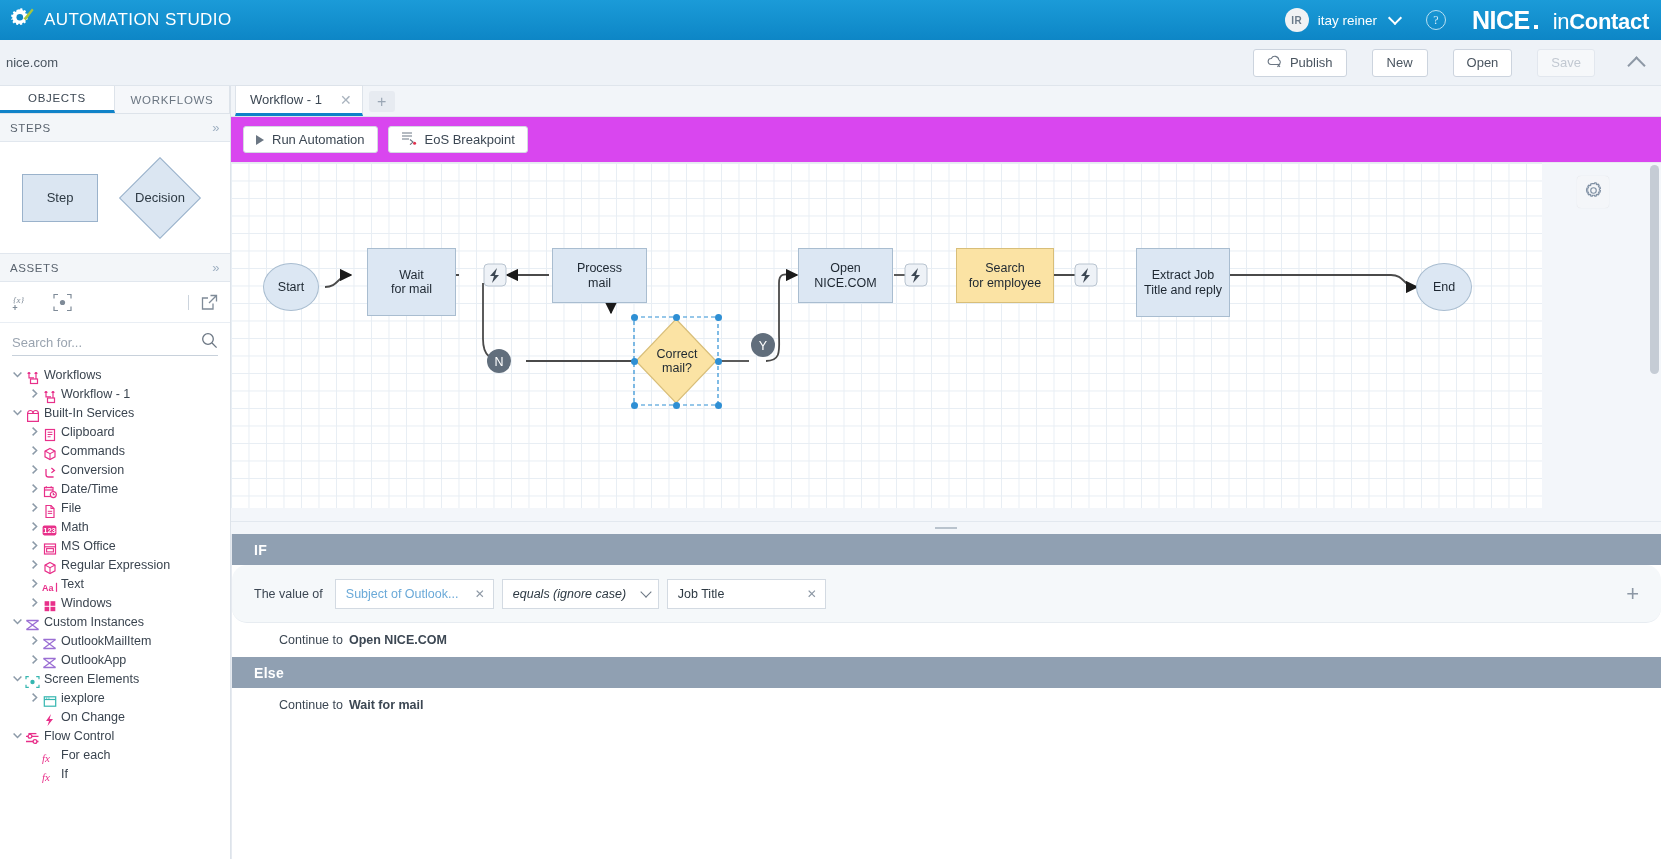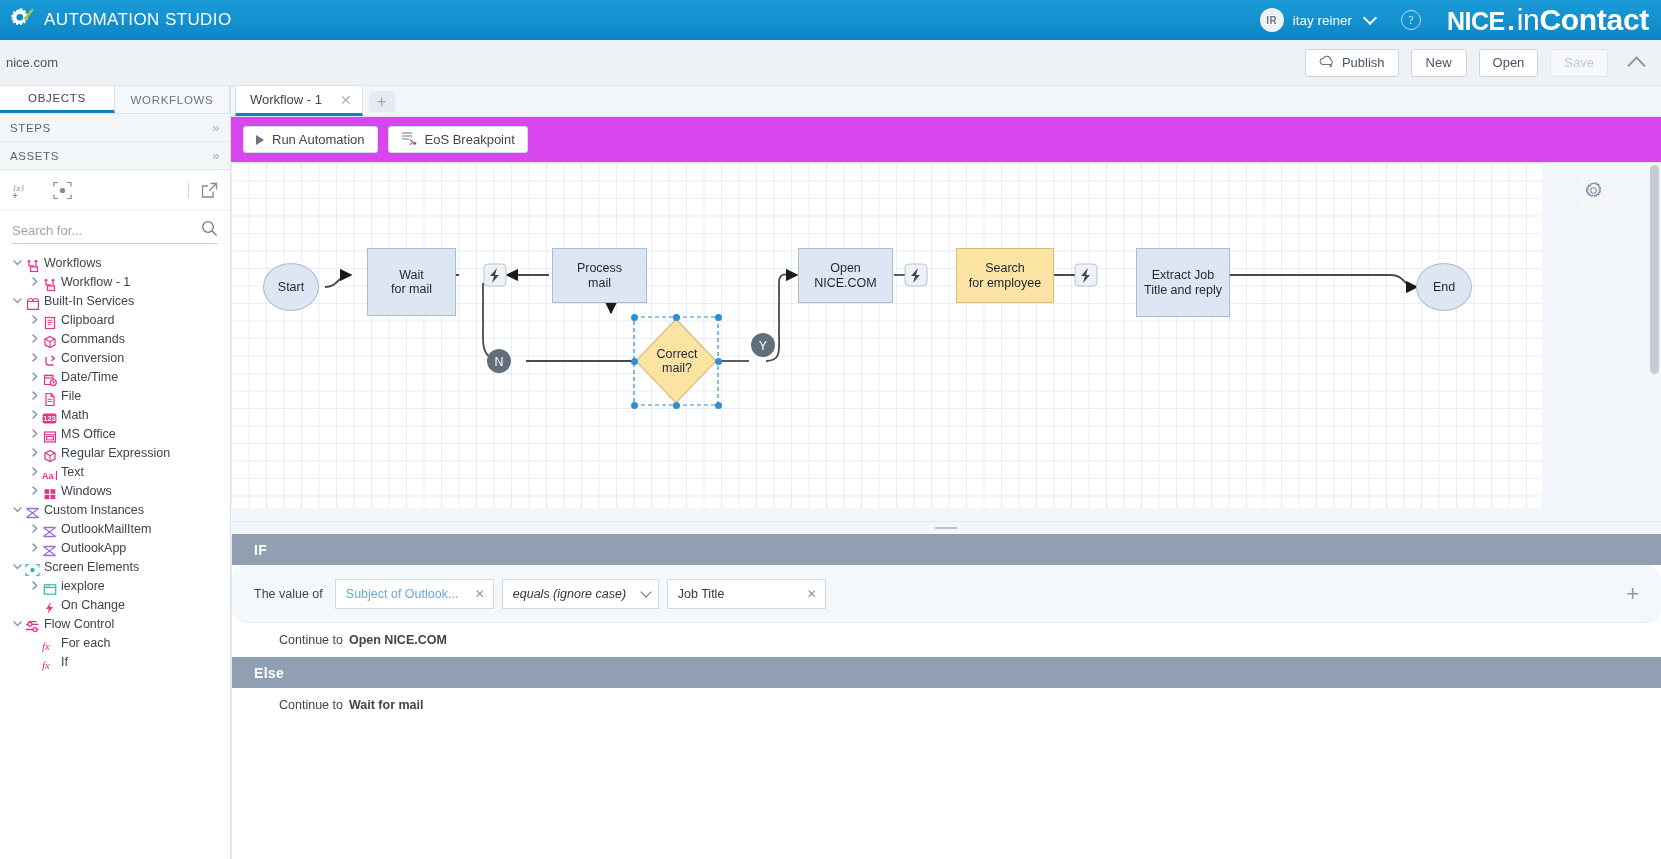--- a/index.html
+++ b/index.html
@@ -36,30 +36,30 @@
     transform: rotate(45deg); margin-left: 13px; margin-bottom: 4px;
   }
   #help-icon {
     width: 20px; height: 20px; border-radius: 50%; border: 1.6px solid #b9e0f2;
     color: #d8eefa; font-size: 12px; display: flex; align-items: center;
     justify-content: center; margin-left: 26px; font-family: "Liberation Serif", serif;
   }
   #nice-logo { margin-left: 26px; display: flex; align-items: baseline; color: #fff; }
   #nice-logo .nice { font-size: 25px; font-weight: 700; letter-spacing: -0.5px; }
   #nice-logo .dot { width: 4px; height: 4px; background: #fff; margin: 0 4px 4px 4px; display:inline-block; }
-  #nice-logo .incontact { font-size: 30px; letter-spacing: -0.3px; }
+  #nice-logo .incontact { font-size: 22px; letter-spacing: -0.3px; margin-left: 11px; }
   #nice-logo .incontact b { font-weight: 700; }
 
   
   #sub-header {
     height: 46px; background: #eef2f7; border-bottom: 1px solid #dfe5ec;
     display: flex; align-items: center; padding: 0 12px 0 0;
   }
   #domain-label { font-size: 13px; color: #4a5560; padding-left: 6px; }
-  #sub-actions { margin-left: auto; display: flex; align-items: center; gap: 12px; }
+  #sub-actions { margin-left: auto; display: flex; align-items: center; gap: 25px; }
   .hdr-btn {
     height: 28px; min-width: 56px; padding: 0 13px; background: #fff;
     border: 1px solid #ccd4de; border-radius: 3px; font-size: 13px; color: #4a5560;
     display: flex; align-items: center; justify-content: center; gap: 7px; cursor: pointer;
   }
   .hdr-btn.disabled { color: #c2c9d2; background: #f6f8fa; border-color: #e2e7ee; cursor: default; }
   #collapse-caret {
     width: 13px; height: 13px; border-left: 2px solid #8d98a5; border-top: 2px solid #8d98a5;
     transform: rotate(45deg); margin: 5px 6px 0 10px; cursor: pointer;
   }
@@ -250,20 +250,27 @@
 
   <div id="sidebar">
     <div id="side-tabs">
       <div class="side-tab active">OBJECTS</div>
       <div class="side-tab">WORKFLOWS</div>
     </div>
 
     <div class="panel-header">
       <span>STEPS</span>
       <span class="collapse-chevrons">»</span>
+    </div>
+    <div id="steps-body">
+      <div id="step-shape">Step</div>
+      <div id="decision-shape-wrap">
+        <div id="decision-shape"></div>
+        <div id="decision-label">Decision</div>
+      </div>
     </div>
 
     <div class="panel-header">
       <span>ASSETS</span>
       <span class="collapse-chevrons">»</span>
     </div>
     <div id="assets-tools">
       <span class="tool">
         <svg width="19" height="19" viewBox="0 0 19 19">
             <text x="1" y="10" font-size="9" font-family="Liberation Serif, serif" font-style="italic" fill="#7f8b98">{x}</text>

